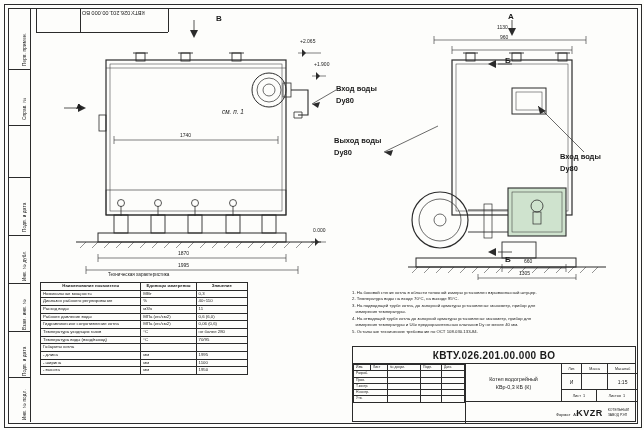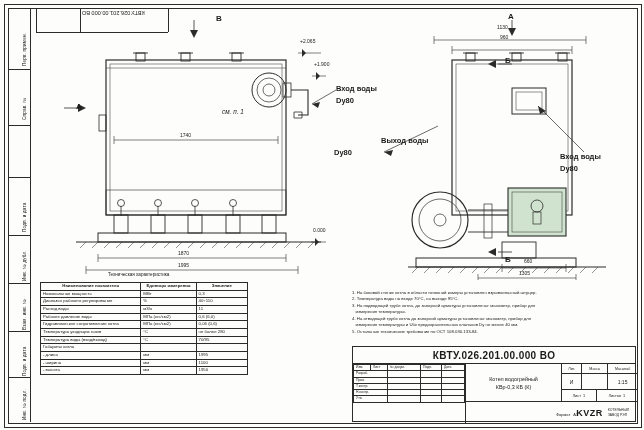--- a/index.html
+++ b/index.html
@@ -189,21 +189,21 @@
   </svg>
   <div class="lbl bold" style="left:336px;top:84px;font-size:7.5px;">Вход воды</div>
   <div class="lbl bold" style="left:336px;top:96px;font-size:7.5px;">Dy80</div>
 
   <svg class="mach" style="left:330px;top:120px;" width="110" height="50">
     <g stroke="#2b2b2b" stroke-width="0.7" fill="none">
         <line x1="108" y1="6" x2="54" y2="32"></line>
       </g>
     <path d="M54 32 l9 -2 -2 6 z" fill="#2b2b2b"></path>
   </svg>
-  <div class="lbl bold" style="left:334px;top:136px;font-size:7.5px;margin-left:47px;">Выход воды</div>
+  <div class="lbl bold" style="left:334px;top:136px;font-size:7.5px;">Выход воды</div>
   <div class="lbl bold" style="left:334px;top:148px;font-size:7.5px;">Dy80</div>
 
   <svg class="mach" style="left:400px;top:20px;" width="230" height="260">
     <g fill="none" stroke="#2b2b2b" stroke-width="1">
 
       <rect x="52" y="40" width="120" height="155" stroke-width="1.2"></rect>
       <rect x="56" y="44" width="112" height="147" stroke-width="0.5"></rect>
 
       <g stroke-width="0.9">
         <rect x="66" y="33" width="9" height="8"></rect>

